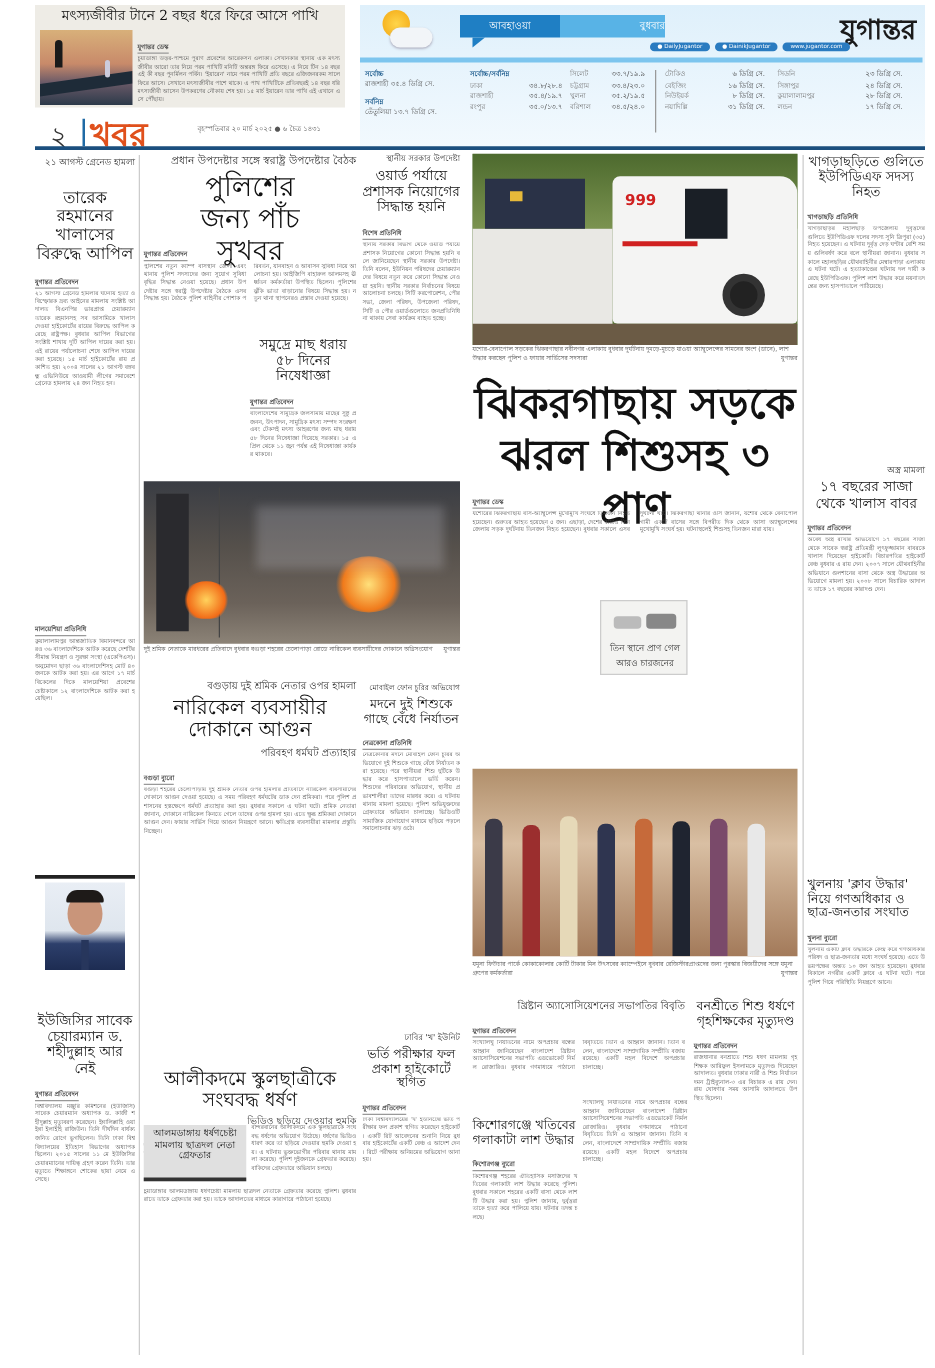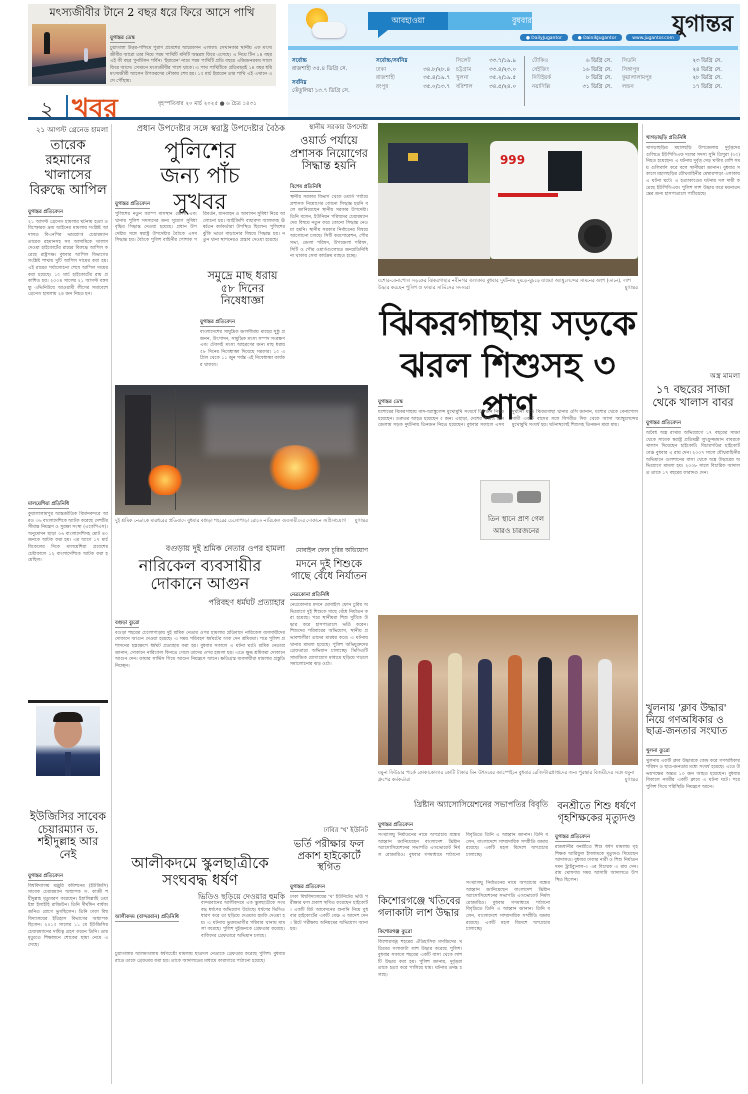--- a/index.html
+++ b/index.html
@@ -125,21 +125,21 @@
 </div>
 
 <div class="abs" style="left:40px;top:92px;font-size:22px;color:#333;font-family:'DejaVu Serif',serif">২</div>
 <div class="abs" style="left:66px;top:95px;width:2px;height:22px;background:#1f6aa5"></div>
 <div class="abs" style="left:72px;top:88px;font-size:26px;font-weight:bold;color:#e0501c;font-family:'DejaVu Serif',serif">খবর</div>
 <div class="abs" style="left:158px;top:100px;font-size:5.5px;color:#555">বৃহস্পতিবার ২০ মার্চ ২০২৫ ● ৬ চৈত্র ১৪৩১</div>
 <div class="abs" style="left:28px;top:117px;width:712px;height:3px;background:#1b4f7e"></div>
 
 <div class="abs" style="left:28px;top:124px;width:80px">
   <div class="kicker" style="font-size:7px">২১ আগস্ট গ্রেনেড হামলা</div>
-  <div class="hl" style="font-size:13px;margin-top:2px">তারেক রহমানের খালাসের বিরুদ্ধে আপিল</div>
+  <div class="hl" style="font-size:13px;margin-top:16px">তারেক রহমানের খালাসের বিরুদ্ধে আপিল</div>
   <div class="byline">যুগান্তর প্রতিবেদন</div>
   <div class="body-text" style="height:300px">২১ আগস্ট গ্রেনেড হামলার ঘটনায় হত্যা ও বিস্ফোরক দ্রব্য আইনের মামলায় সংশ্লিষ্ট আদালত বিএনপির ভারপ্রাপ্ত চেয়ারম্যান তারেক রহমানসহ সব আসামিকে খালাস দেওয়া হাইকোর্টের রায়ের বিরুদ্ধে আপিল করেছে রাষ্ট্রপক্ষ। বুধবার আপিল বিভাগের সংশ্লিষ্ট শাখায় দুটি আপিল দায়ের করা হয়। এই রায়ের পর্যালোচনা শেষে আপিল দায়ের করা হয়েছে। ১৫ মার্চ হাইকোর্টের রায় প্রকাশিত হয়। ২০০৪ সালের ২১ আগস্ট বঙ্গবন্ধু এভিনিউয়ে আওয়ামী লীগের সমাবেশে গ্রেনেড হামলায় ২৪ জন নিহত হন।</div>
 </div>
 
 <div class="abs" style="left:28px;top:490px;width:80px">
   <div class="byline">মালয়েশিয়া প্রতিনিধি</div>
   <div class="body-text" style="height:120px">কুয়ালালামপুর আন্তর্জাতিক বিমানবন্দরে আরও ৩৬ বাংলাদেশিকে আটক করেছে দেশটির সীমান্ত নিয়ন্ত্রণ ও সুরক্ষা সংস্থা (একেপিএস)। অনুমোদন ছাড়া ৩৬ বাংলাদেশিসহ মোট ৪০ জনকে আটক করা হয়। এর আগে ১৭ মার্চ বিকেলের দিকে মালয়েশিয়া প্রবেশের চেষ্টাকালে ১২ বাংলাদেশিকে আটক করা হয়েছিল।</div>
 </div>
 
 <div class="abs rule" style="left:28px;top:700px;width:80px;height:3px"></div>
@@ -208,20 +208,23 @@
   <div class="kicker" style="font-size:6.5px">ঢাবির 'খ' ইউনিট</div>
   <div class="hl" style="font-size:10px;margin-top:2px">ভর্তি পরীক্ষার ফল প্রকাশ হাইকোর্টে স্থগিত</div>
   <div class="byline">যুগান্তর প্রতিবেদন</div>
   <div class="body-text" style="height:190px">ঢাকা বিশ্ববিদ্যালয়ের 'খ' ইউনিটের ভর্তি পরীক্ষার ফল প্রকাশ স্থগিত করেছেন হাইকোর্ট। একটি রিট আবেদনের শুনানি নিয়ে বুধবার হাইকোর্টের একটি বেঞ্চ এ আদেশ দেন। রিটে পরীক্ষায় অনিয়মের অভিযোগ আনা হয়।</div>
 </div>
 
 <div class="abs" style="left:115px;top:855px;width:170px">
   <div class="hl" style="font-size:15px">আলীকদমে স্কুলছাত্রীকে সংঘবদ্ধ ধর্ষণ</div>
   <div class="kicker" style="font-size:7.5px;margin-top:1px">ভিডিও ছড়িয়ে দেওয়ার হুমকি</div>
   <div class="byline">আলীকদম (বান্দরবান) প্রতিনিধি</div>
+  <div class="abs" style="left:0;top:45px;width:82px;height:45px;background:#e0e0e0;border-bottom:3px solid #333;padding:3px">
+    <div class="hl" style="font-size:7.5px">আলমডাঙ্গায় ধর্ষণচেষ্টা মামলায় ছাত্রদল নেতা গ্রেফতার</div>
+  </div>
   <div class="body-text" style="position:absolute;left:86px;top:45px;width:84px;height:45px">বান্দরবানের আলীকদমে এক স্কুলছাত্রীকে সংঘবদ্ধ ধর্ষণের অভিযোগ উঠেছে। ধর্ষণের ভিডিও ধারণ করে তা ছড়িয়ে দেওয়ার হুমকি দেওয়া হয়। এ ঘটনায় ভুক্তভোগীর পরিবার থানায় মামলা করেছে। পুলিশ দুইজনকে গ্রেফতার করেছে। বাকিদের গ্রেফতারে অভিযান চলছে।</div>
   <div class="body-text" style="position:absolute;left:0;top:96px;width:170px;height:130px">চুয়াডাঙ্গার আলমডাঙ্গায় ধর্ষণচেষ্টা মামলায় ছাত্রদল নেতাকে গ্রেফতার করেছে পুলিশ। বুধবার রাতে তাকে গ্রেফতার করা হয়। তাকে আদালতের মাধ্যমে কারাগারে পাঠানো হয়েছে।</div>
 </div>
 
 <div class="abs photo" style="left:378px;top:123px;width:260px;height:153px;background:#5f7a3e">
   <div class="abs" style="left:0;top:0;width:260px;height:60px;background:linear-gradient(180deg,#4d6a2e,#7b9350)"></div>
   <div class="abs" style="left:0;top:60px;width:112px;height:93px;background:#e9e8e4"></div>
   <div class="abs" style="left:10px;top:20px;width:80px;height:40px;background:#2a3247"></div>
   <div class="abs" style="left:30px;top:30px;width:10px;height:8px;background:#e6b93a"></div>
   <div class="abs" style="left:112px;top:18px;width:148px;height:118px;background:#f4f4f3;border-radius:6px 14px 4px 4px"></div>
@@ -277,20 +280,21 @@
 </div>
 
 <div class="abs" style="left:378px;top:895px;width:84px">
   <div class="hl" style="font-size:10px;text-align:left">কিশোরগঞ্জে খতিবের গলাকাটা লাশ উদ্ধার</div>
   <div class="byline">কিশোরগঞ্জ ব্যুরো</div>
   <div class="body-text" style="height:150px">কিশোরগঞ্জ শহরের ঐতিহাসিক মসজিদের খতিবের গলাকাটা লাশ উদ্ধার করেছে পুলিশ। বুধবার সকালে শহরের একটি বাসা থেকে লাশটি উদ্ধার করা হয়। পুলিশ জানায়, দুর্বৃত্তরা তাকে হত্যা করে পালিয়ে যায়। ঘটনার তদন্ত চলছে।</div>
 </div>
 <div class="abs body-text" style="left:466px;top:880px;width:84px;height:200px">সংখ্যালঘু নির্যাতনের নামে অপপ্রচার বন্ধের আহ্বান জানিয়েছেন বাংলাদেশ খ্রিষ্টান অ্যাসোসিয়েশনের সভাপতি এডভোকেট নির্মল রোজারিও। বুধবার গণমাধ্যমে পাঠানো বিবৃতিতে তিনি এ আহ্বান জানান। তিনি বলেন, বাংলাদেশে সাম্প্রদায়িক সম্প্রীতি বজায় রয়েছে। একটি মহল বিদেশে অপপ্রচার চালাচ্ছে।</div>
 
 <div class="abs" style="left:646px;top:124px;width:94px">
+  <div class="hl" style="font-size:10.5px">খাগড়াছড়িতে গুলিতে ইউপিডিএফ সদস্য নিহত</div>
   <div class="byline">খাগড়াছড়ি প্রতিনিধি</div>
   <div class="body-text" style="height:200px">খাগড়াছড়ির মহালছড়ি উপজেলায় দুর্বৃত্তদের গুলিতে ইউপিডিএফ দলের সদস্য সুনি ত্রিপুরা (৩৫) নিহত হয়েছেন। এ ঘটনায় দুর্বৃত্ত দেড় ঘণ্টার বেশি সময় গুলিবর্ষণ করে বলে স্থানীয়রা জানান। বুধবার সকালে মহালছড়ির যৌথবাহিনীর মেম্বারপাড়া এলাকায় এ ঘটনা ঘটে। এ হত্যাকাণ্ডের ঘটনায় দল দায়ী করেছে ইউপিডিএফ। পুলিশ লাশ উদ্ধার করে ময়নাতদন্তের জন্য হাসপাতালে পাঠিয়েছে।</div>
 </div>
 <div class="abs" style="left:646px;top:370px;width:94px">
   <div class="kicker" style="font-size:7px">অস্ত্র মামলা</div>
   <div class="hl" style="font-size:11px;margin-top:2px">১৭ বছরের সাজা থেকে খালাস বাবর</div>
   <div class="byline">যুগান্তর প্রতিবেদন</div>
   <div class="body-text" style="height:260px">অবৈধ অস্ত্র রাখার অভিযোগে ১৭ বছরের সাজা থেকে সাবেক স্বরাষ্ট্র প্রতিমন্ত্রী লুৎফুজ্জামান বাবরকে খালাস দিয়েছেন হাইকোর্ট। বিচারপতির হাইকোর্ট বেঞ্চ বুধবার এ রায় দেন। ২০০৭ সালে যৌথবাহিনীর অভিযানে গুলশানের বাসা থেকে অস্ত্র উদ্ধারের অভিযোগে মামলা হয়। ২০০৮ সালে বিচারিক আদালত তাকে ১৭ বছরের কারাদণ্ড দেন।</div>
 </div>
 <div class="abs" style="left:646px;top:702px;width:94px">

